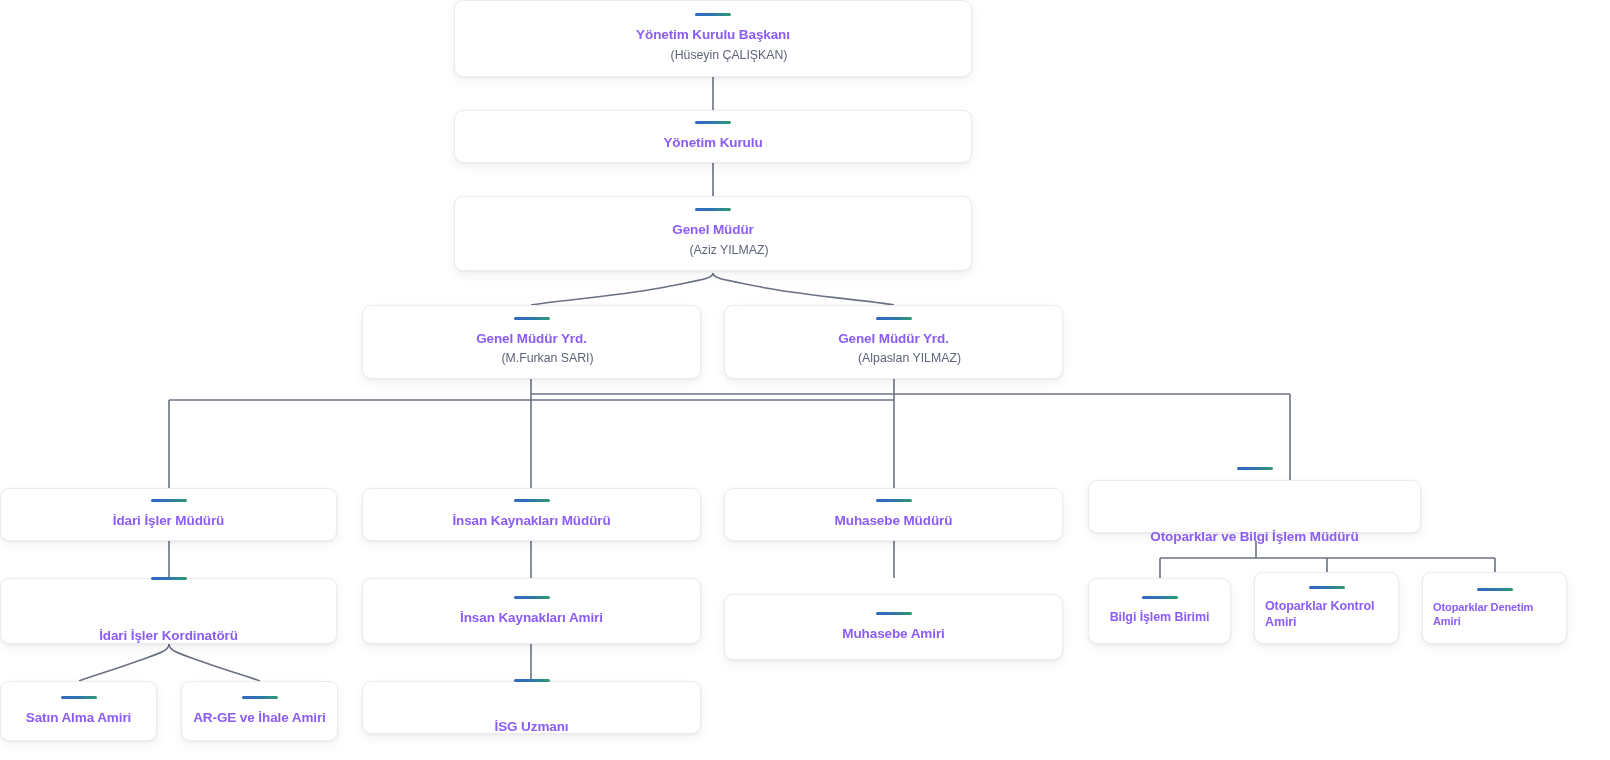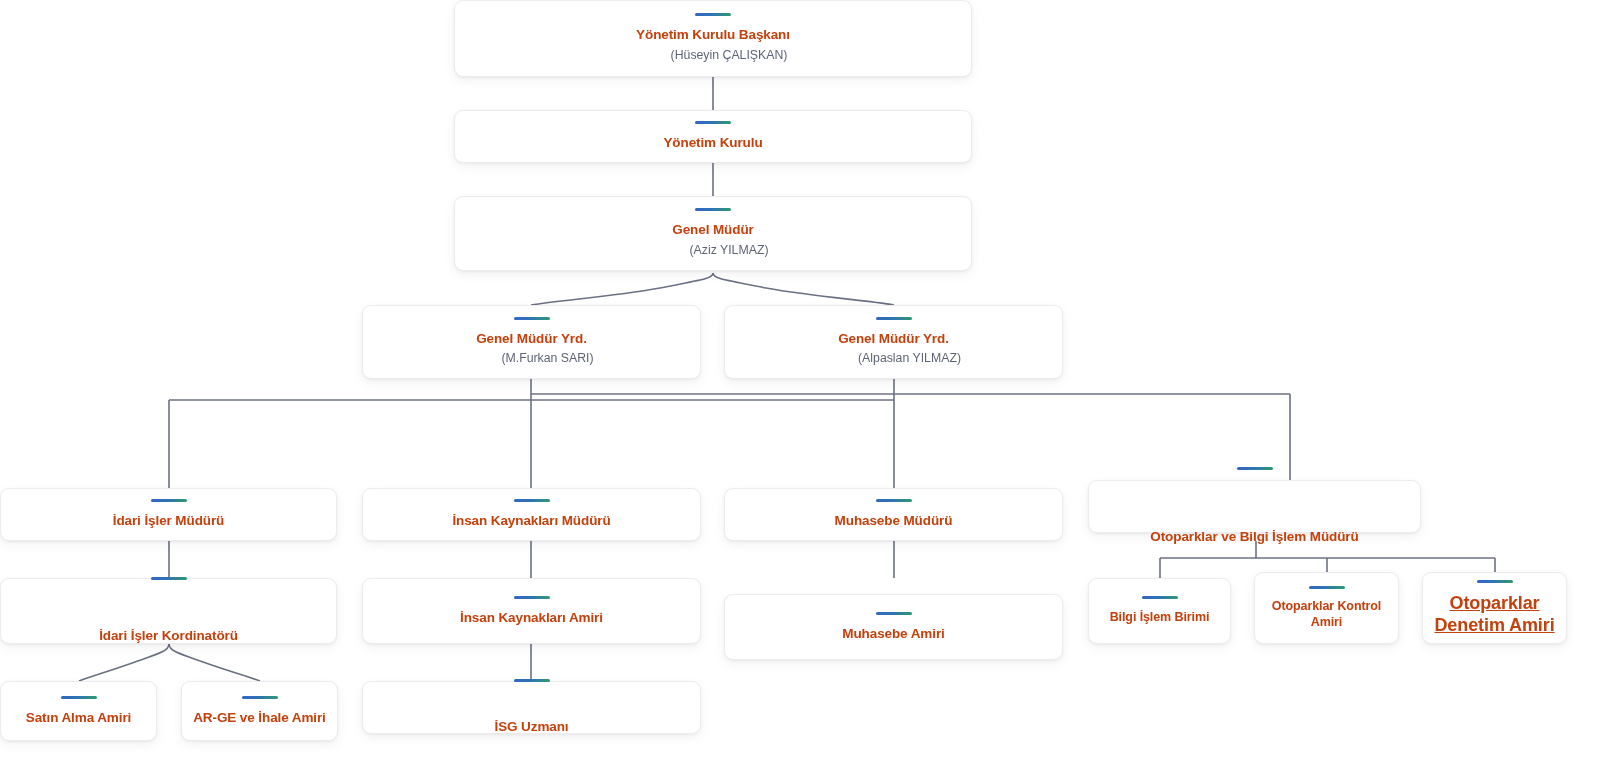--- a/index.html
+++ b/index.html
@@ -55,22 +55,21 @@
     height: 3px;
     border-radius: 2px;
     background: linear-gradient(90deg, #3167c2 0%, #2f73b4 45%, #2f9a70 100%);
     margin-bottom: 11px;
     flex: none;
   }
 
   .node-title {
     font-size: 13.5px;
     font-weight: 700;
-    color: #c2410c;
-    text-align: center;
+    color: #8b5cf6;
     line-height: 1.22;
     letter-spacing: -0.1px;
   }
 
   .node-person {
     font-size: 12.3px;
     font-weight: 400;
     color: #5d6477;
     text-align: center;
     line-height: 1.3;
@@ -192,21 +191,21 @@
     <div class="node-title" style="font-size:12.5px;">Bilgi İşlem Birimi</div>
   </div>
 
   <div class="node two-line" style="left:1254px; top:572px; width:145px; height:72px;">
     <div class="accent"></div>
     <div class="node-title" style="font-size:12.5px; font-weight:600;">Otoparklar Kontrol Amiri</div>
   </div>
 
   <div class="node two-line" style="left:1422px; top:572px; width:145px; height:72px;">
     <div class="accent"></div>
-    <div class="node-title" style="font-size:18px; font-weight:600;text-decoration:underline;">Otoparklar Denetim Amiri</div>
+    <div class="node-title" style="font-size:11px; font-weight:600;">Otoparklar Denetim Amiri</div>
   </div>
 
   <div class="node" style="left:0px; top:681px; width:157px; height:60px;">
     <div class="accent"></div>
     <div class="node-title">Satın Alma Amiri</div>
   </div>
 
   <div class="node" style="left:181px; top:681px; width:157px; height:60px;">
     <div class="accent"></div>
     <div class="node-title">AR-GE ve İhale Amiri</div>

